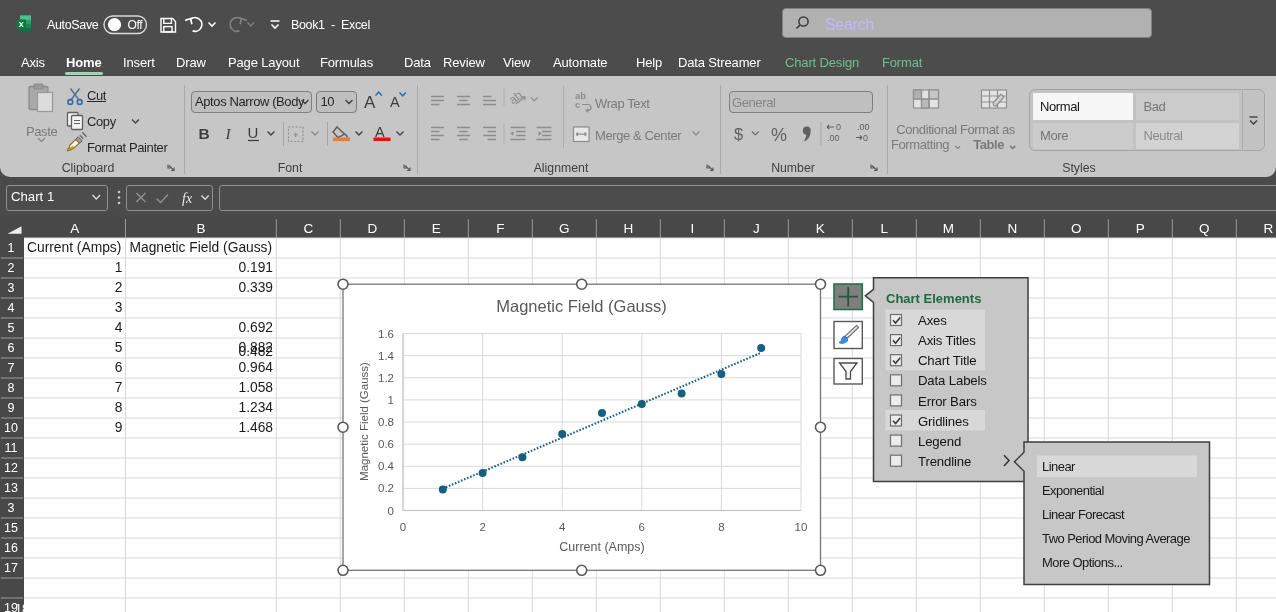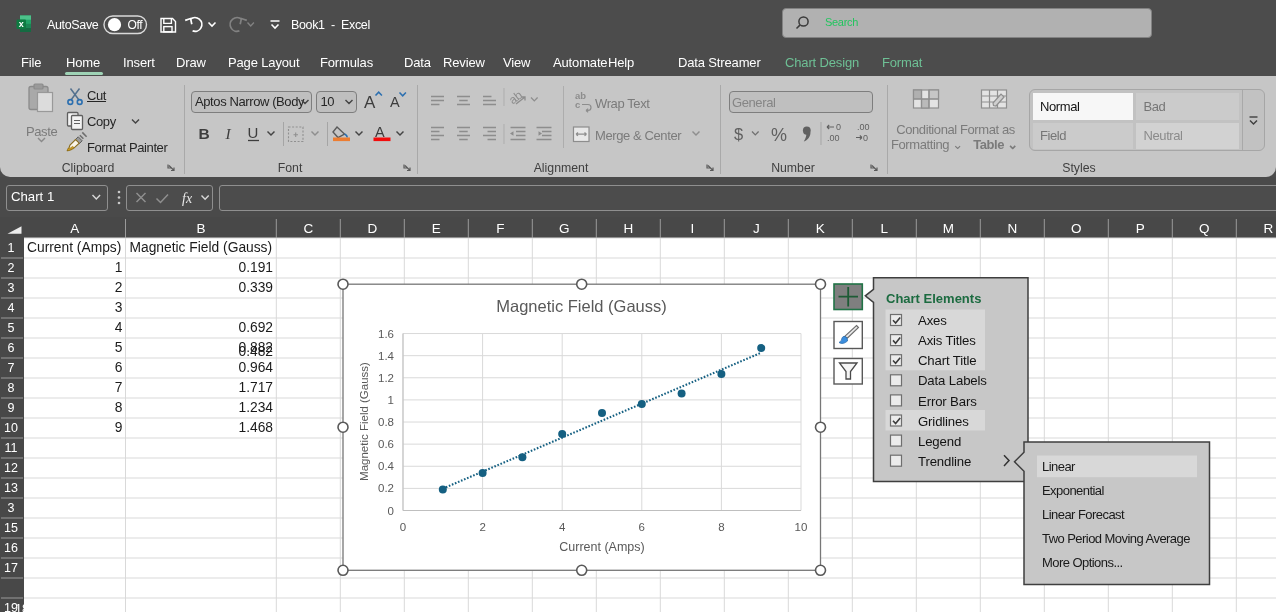--- a/index.html
+++ b/index.html
@@ -28,21 +28,21 @@
   .celltxt{position:absolute;font-size:13.8px;color:#1b1b1b;white-space:nowrap;height:20px;line-height:20px;}
   .num{text-align:right;}
 </style>
 </head>
 <body>
 <div id="app">
 
   <div class="abs tb-txt" style="left:47px;top:17.5px;">AutoSave</div>
   <div class="abs tb-txt" style="left:291px;top:17.5px;">Book1&nbsp; -&nbsp; Excel</div>
   <div id="searchbox" class="abs"></div>
-  <div class="abs tb-txt" style="left:825px;top:16px;color:#22c55e;font-size:11px;letter-spacing:-0.3px;">Search</div>
+  <div class="abs tb-txt" style="left:825px;top:16px;color:#c4b5fd;font-size:16px;letter-spacing:-0.3px;">Search</div>
   <svg class="abs" style="left:0;top:0;" width="1276" height="48" viewBox="0 0 1276 48">
 
     <g>
       <rect x="20" y="15.5" width="11" height="16.5" fill="#21a366"></rect>
       <rect x="20" y="15.5" width="11" height="4.2" fill="#4cc28a"></rect>
       <rect x="20" y="23.8" width="11" height="4.2" fill="#1b8654"></rect>
       <rect x="20" y="28" width="11" height="4" fill="#156b42"></rect>
       <rect x="16.5" y="19.5" width="9.5" height="9.5" rx="1" fill="#0e7a41"></rect>
       <text x="21.2" y="27.3" font-size="9" font-weight="bold" fill="#ffffff" text-anchor="middle" font-family="Liberation Sans,sans-serif">x</text>
     </g>
@@ -75,31 +75,31 @@
       <path d="M270.5 21 h9"></path>
       <path d="M271.5 24.5 l3.5 3.6 3.5-3.6"></path>
     </g>
 
     <g stroke="#3a3a3a" stroke-width="1.5" fill="none">
       <circle cx="803.5" cy="21.5" r="4.6"></circle>
       <path d="M799.9 25.1 l-3.4 3.4"></path>
     </g>
   </svg>
 
-  <div class="tab" style="left:21px;">File</div>
-  <div class="tab" style="left:66px;font-weight:normal;">Home</div>
+  <div class="tab" style="left:21px;">Axis</div>
+  <div class="tab" style="left:66px;font-weight:bold;">Home</div>
   <div class="tab" style="left:123px;">Insert</div>
   <div class="tab" style="left:176px;">Draw</div>
   <div class="tab" style="left:228px;">Page Layout</div>
   <div class="tab" style="left:320px;">Formulas</div>
   <div class="tab" style="left:404px;">Data</div>
   <div class="tab" style="left:443px;">Review</div>
   <div class="tab" style="left:503px;">View</div>
   <div class="tab" style="left:553px;">Automate</div>
-  <div class="tab" style="left:608px;">Help</div>
+  <div class="tab" style="left:636px;">Help</div>
   <div class="tab" style="left:678px;">Data Streamer</div>
   <div class="tab ctx" style="left:785px;">Chart Design</div>
   <div class="tab ctx" style="left:882px;">Format</div>
   <div id="homeline" class="abs"></div>
 
   <div id="ribbon" class="abs"></div>
   <div class="gdiv" style="left:183.5px;top:85px;height:89px;"></div>
   <div class="gdiv" style="left:417px;top:85px;height:89px;"></div>
   <div class="gdiv" style="left:719.5px;top:85px;height:89px;"></div>
   <div class="gdiv" style="left:886.5px;top:85px;height:89px;"></div>
@@ -129,21 +129,21 @@
   <div class="rtxt gray" style="left:891px;top:137px;width:71px;text-align:center;">Formatting ⌄</div>
   <div class="rtxt gray" style="left:960px;top:121.5px;width:71px;text-align:left;">Format as</div>
   <div class="rtxt gray" style="left:960px;top:137px;width:71px;text-align:center;font-weight:bold;">Table ⌄</div>
 
   <div class="abs" style="left:1029px;top:89px;width:236px;height:62px;background:#c2c2c2;border:1px solid #a6a6a6;border-radius:6px;box-sizing:border-box;"></div>
   <div class="abs" style="left:1032.5px;top:92.5px;width:100px;height:27px;background:#f7f7f7;"></div>
   <div class="rtxt" style="left:1040px;top:98.5px;color:#141414;">Normal</div>
   <div class="abs" style="left:1136px;top:92.5px;width:102.5px;height:27px;background:#cbcbcb;"></div>
   <div class="rtxt" style="left:1143.5px;top:98.5px;color:#767676;">Bad</div>
   <div class="abs" style="left:1032.5px;top:122.5px;width:100px;height:26px;background:#cbcbcb;"></div>
-  <div class="rtxt" style="left:1040px;top:128px;color:#767676;">Field</div>
+  <div class="rtxt" style="left:1040px;top:128px;color:#767676;">More</div>
   <div class="abs" style="left:1136px;top:122.5px;width:102.5px;height:26px;background:#d2d2d2;"></div>
   <div class="rtxt" style="left:1143.5px;top:128px;color:#8b8b8b;">Neutral</div>
 
   <svg class="abs" style="left:0;top:76px;" width="1276" height="106" viewBox="0 0 1276 106">
 
     <g>
       <rect x="29" y="10.5" width="19" height="23" rx="2" fill="#a9a9a9" stroke="#8b8b8b" stroke-width="1.3"></rect>
       <rect x="34" y="8" width="9" height="5" rx="1" fill="#9a9a9a" stroke="#8b8b8b" stroke-width="1.2"></rect>
       <rect x="37.5" y="16.5" width="15" height="19" fill="#dcdcdc" stroke="#999999" stroke-width="1.2"></rect>
       <path d="M38 62 l3.5 3.6 3.5-3.6" stroke="#8a8a8a" stroke-width="1.4" fill="none"></path>
@@ -438,21 +438,21 @@
 <div class="celltxt num" style="left:60px;width:62.5px;top:358.0px;">6</div>
 <div class="celltxt num" style="left:60px;width:62.5px;top:378.0px;">7</div>
 <div class="celltxt num" style="left:60px;width:62.5px;top:398.0px;">8</div>
 <div class="celltxt num" style="left:60px;width:62.5px;top:418.0px;">9</div>
 <div class="celltxt num" style="left:200px;width:73px;top:258.0px;">0.191</div>
 <div class="celltxt num" style="left:200px;width:73px;top:278.0px;">0.339</div>
 <div class="celltxt num" style="left:200px;width:73px;top:298.0px;margin-top:44px;">0.482</div>
 <div class="celltxt num" style="left:200px;width:73px;top:318.0px;">0.692</div>
 <div class="celltxt num" style="left:200px;width:73px;top:338.0px;">0.882</div>
 <div class="celltxt num" style="left:200px;width:73px;top:358.0px;">0.964</div>
-<div class="celltxt num" style="left:200px;width:73px;top:378.0px;">1.717</div>
+<div class="celltxt num" style="left:200px;width:73px;top:378.0px;">1.058</div>
 <div class="celltxt num" style="left:200px;width:73px;top:398.0px;">1.234</div>
 <div class="celltxt num" style="left:200px;width:73px;top:418.0px;">1.468</div>
   <svg class="abs" style="left:331px;top:272px;" width="500" height="310" viewBox="0 0 500 310">
   <rect x="12.0" y="12.2" width="477.5" height="286.1" fill="#ffffff" stroke="#777777" stroke-width="1.3"></rect>
   <path d="M72.0 61.5 V 238.5 M151.6 61.5 V 238.5 M231.2 61.5 V 238.5 M310.8 61.5 V 238.5 M390.4 61.5 V 238.5 M470.0 61.5 V 238.5" stroke="#d9d9d9" stroke-width="1" fill="none"></path>
   <path d="M72.0 238.50 H 470.0 M72.0 216.38 H 470.0 M72.0 194.26 H 470.0 M72.0 172.14 H 470.0 M72.0 150.02 H 470.0 M72.0 127.90 H 470.0 M72.0 105.78 H 470.0 M72.0 83.66 H 470.0 M72.0 61.54 H 470.0" stroke="#d9d9d9" stroke-width="1" fill="none"></path>
   <path d="M72.0 61.5 V 238.5 M72.0 238.5 H 470.0" stroke="#bfbfbf" stroke-width="1" fill="none"></path>
   <text x="250.5" y="40.0" font-size="16.5" fill="#595959" text-anchor="middle" font-family="Liberation Sans,sans-serif">Magnetic Field (Gauss)</text>
   <text x="63.0" y="242.5" font-size="11.5" fill="#595959" text-anchor="end" font-family="Liberation Sans,sans-serif">0</text>
   <text x="63.0" y="220.4" font-size="11.5" fill="#595959" text-anchor="end" font-family="Liberation Sans,sans-serif">0.2</text>

